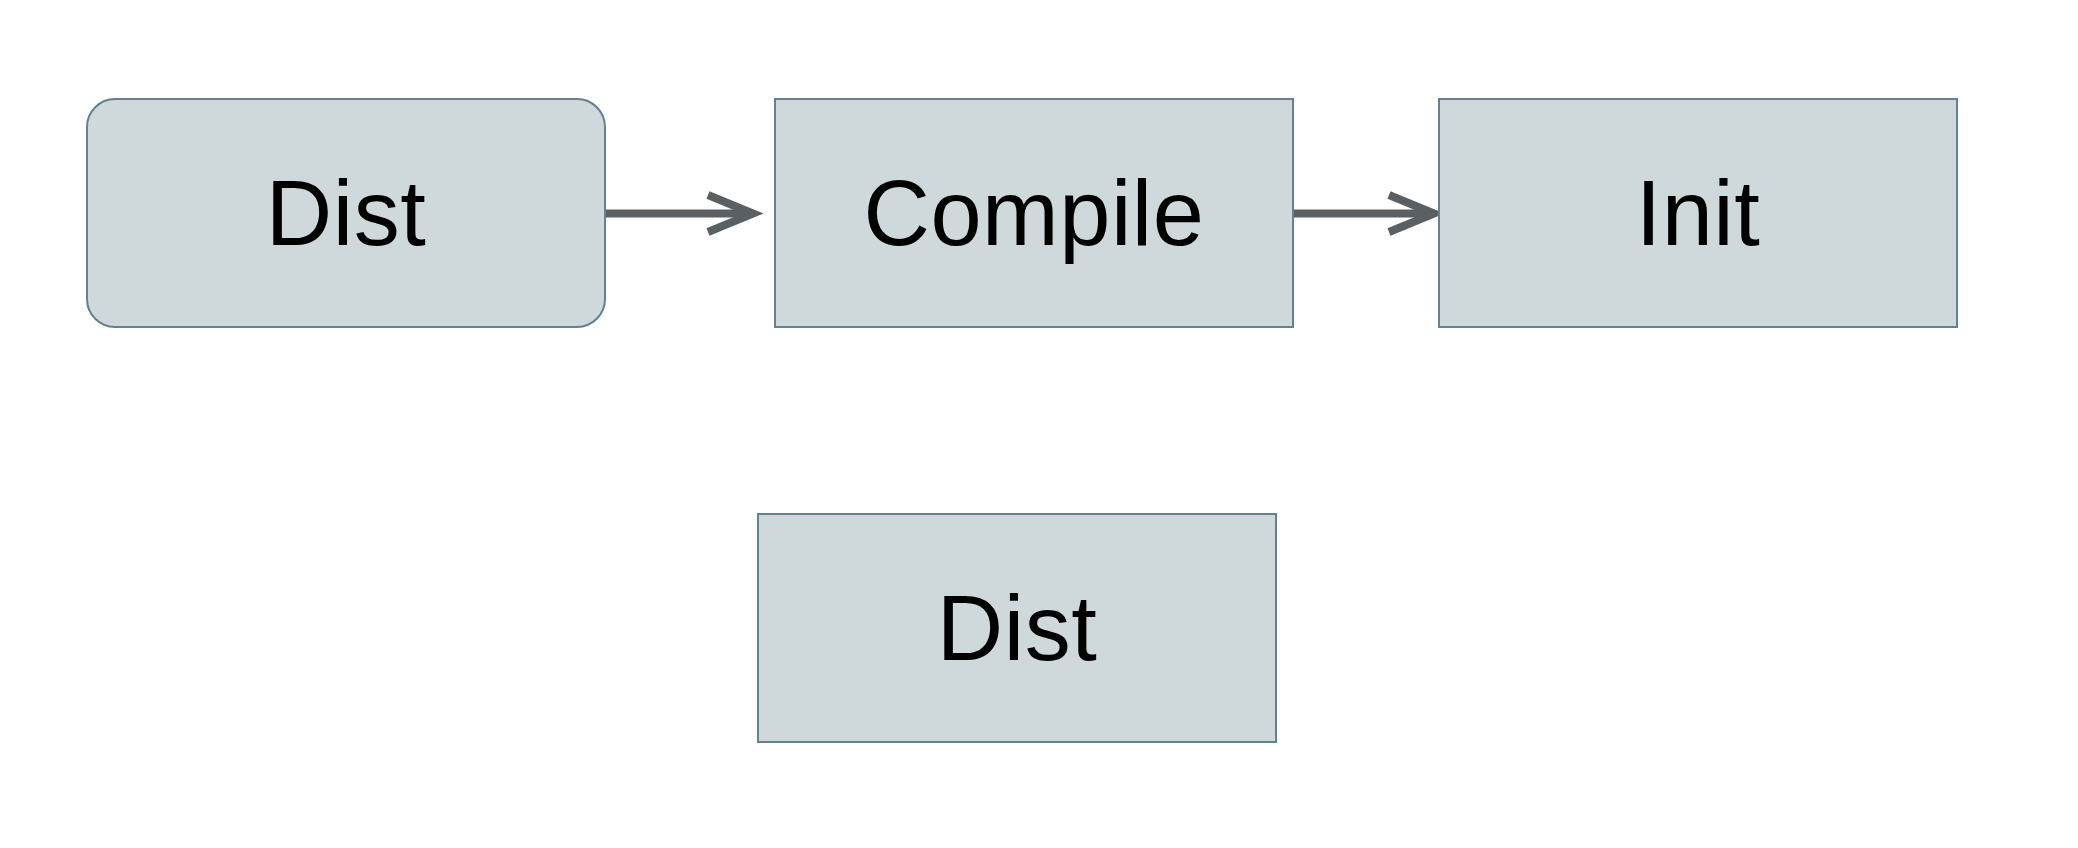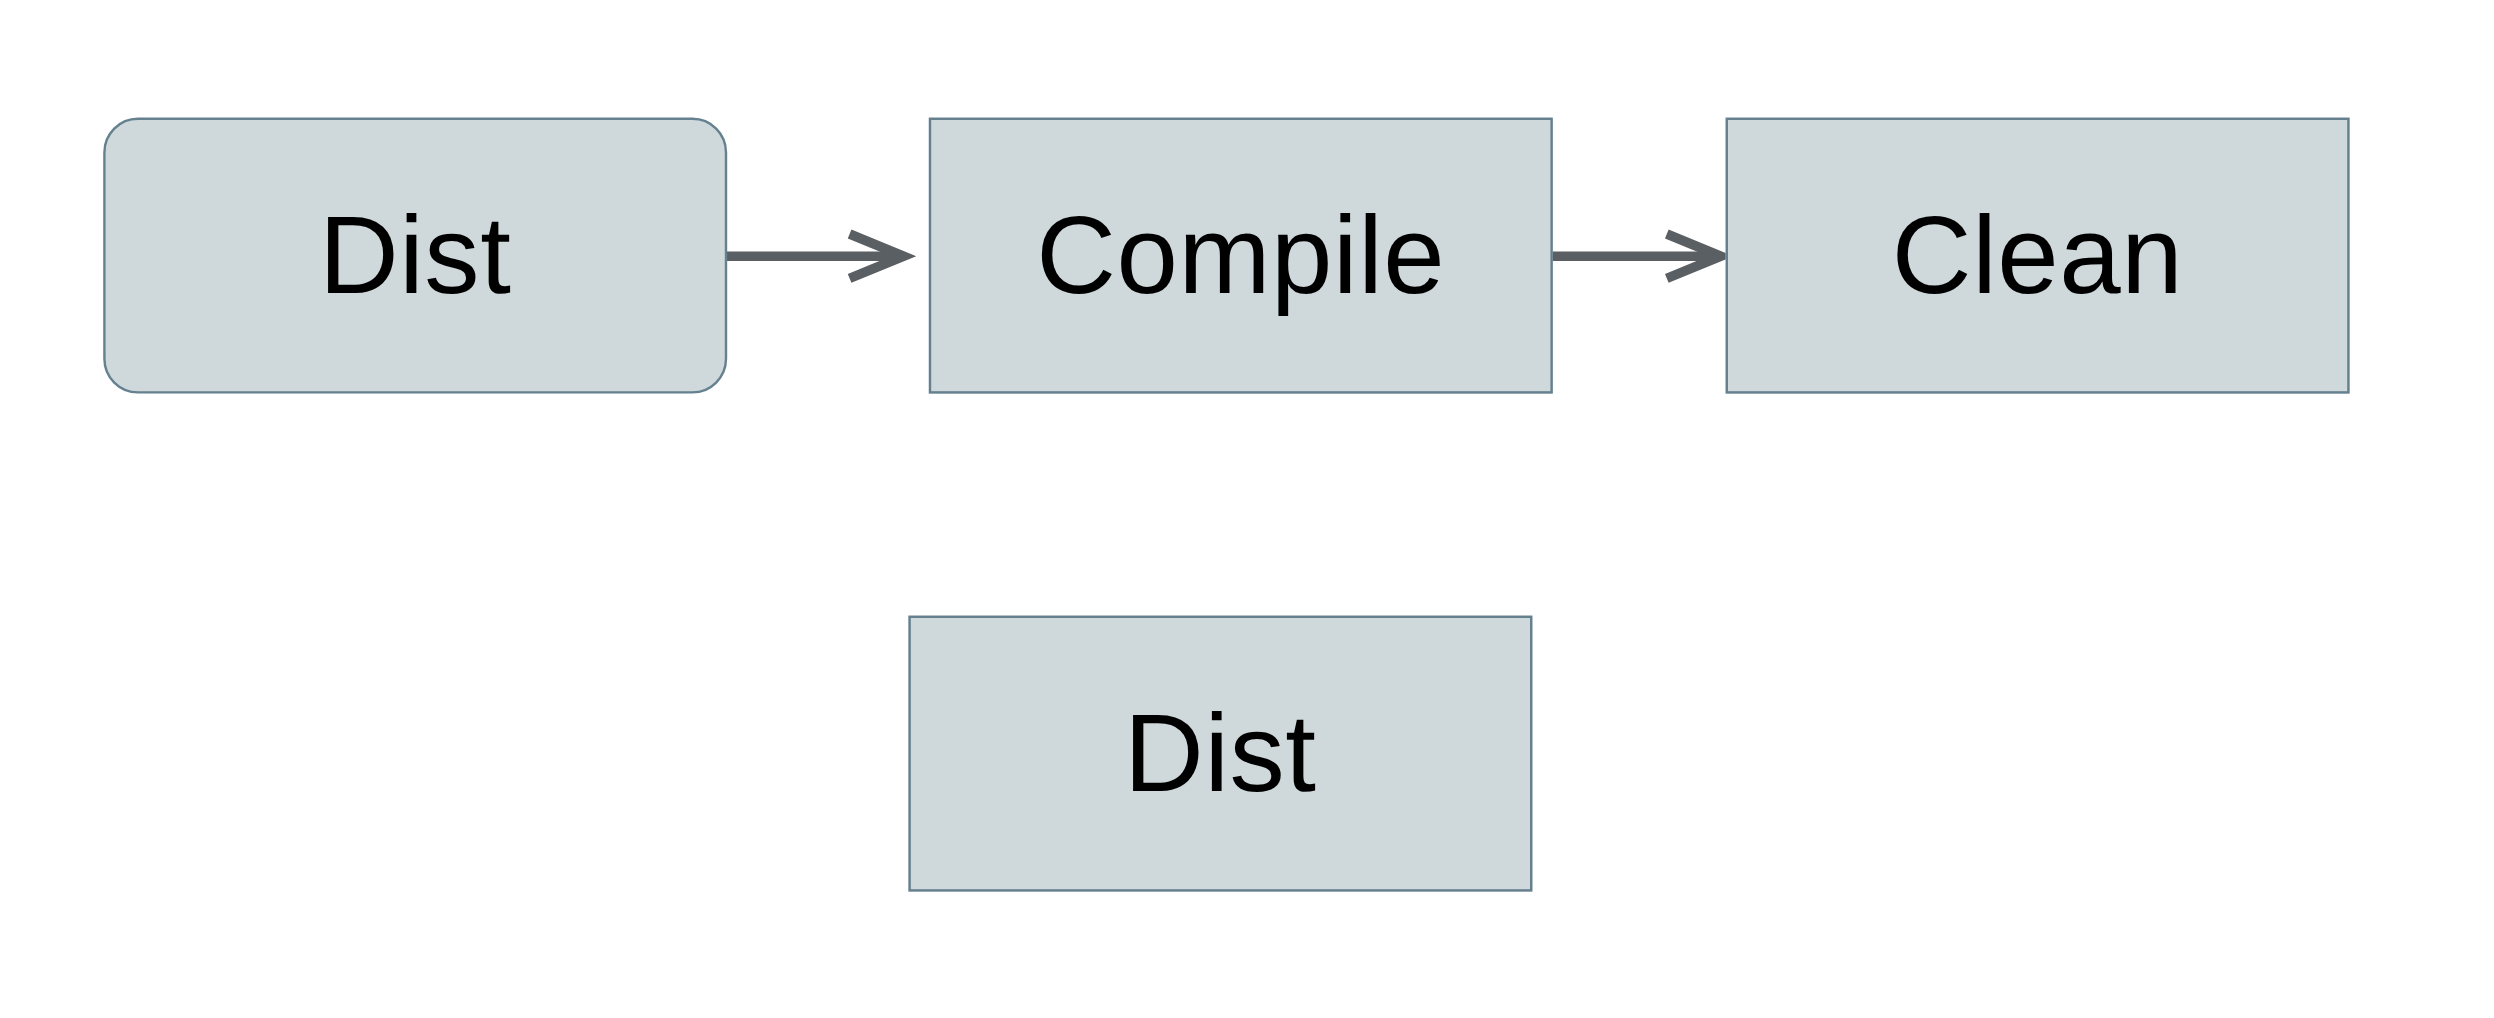--- a/index.html
+++ b/index.html
@@ -65,20 +65,20 @@
 
   <div class="node node-dist">
     <span>Dist</span>
   </div>
 
   <div class="node node-compile">
     <span>Compile</span>
   </div>
 
   <div class="node node-init">
-    <span>Clean</span>
+    <span>Init</span>
   </div>
 
   <div class="node node-clean">
     <span>Dist</span>
   </div>
 
 </div>
 
 </body></html>

